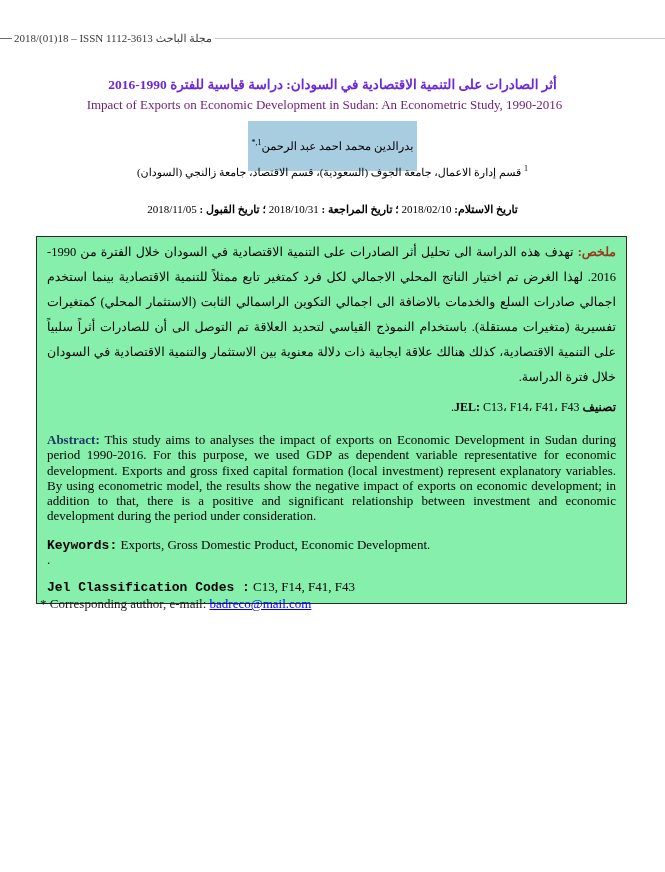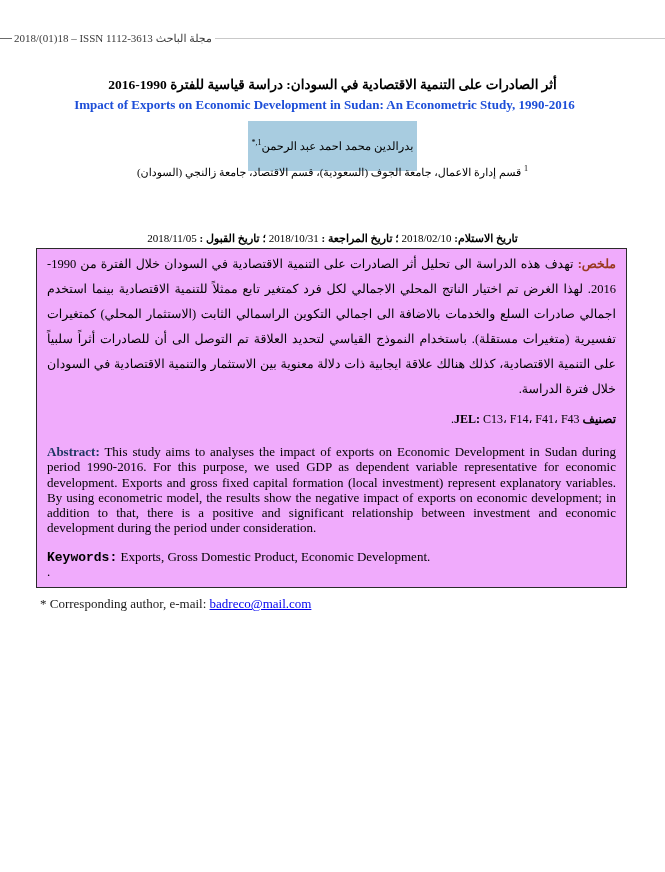--- a/index.html
+++ b/index.html
@@ -31,30 +31,30 @@
     padding: 0 3px 0 2px;
   }
   .running-head .head-text.arabic { padding-left: 0; }
   
   .title-ar {
     position: absolute;
     top: 76px; left: 0; right: 0;
     text-align: center;
     font-size: 13.5px;
     font-weight: bold;
-    color: #000000;
+    color: #6d28d9;
     direction: rtl;
   }
   .title-en {
     position: absolute;
     top: 97px; left: 0; right: 16px;
     text-align: center;
     font-size: 13px;
-    font-weight: bold;
-    color: #1d4ed8;
+    font-weight: normal;
+    color: #701a75;
   }
   
   .author-line {
     position: absolute;
     top: 138px; left: 0; right: 0;
     text-align: center;
     font-size: 11.5px;
   }
   .author-highlight {
     background: #A8CCE0;
@@ -75,32 +75,31 @@
     direction: rtl;
   }
   .affiliation sup { font-size: 8px; }
   
   .dates {
     position: absolute;
     top: 203px; left: 0; right: 0;
     text-align: center;
     font-size: 11px;
     direction: rtl;
-    margin-top: 29px;
   }
   .dates b { font-weight: bold; }
   .dates .num { font-family: "Liberation Serif", serif; }
   
   .abstract-box {
     position: absolute;
-    left: 36px; top: 248px;
+    left: 36px; top: 236px;
     width: 591px;
     border: 1px solid #2b2b2b;
     padding: 3px 10px 8px 10px;
-    background: #f0abfc;
+    background: #86efac;
   }
   .abstract-ar {
     direction: rtl;
     text-align: justify;
     font-size: 12.5px;
     line-height: 25px;
   }
   .abstract-ar .label-ar {
     font-weight: bold;
     color: #99391F;
@@ -193,20 +192,24 @@
     </p>
     <p class="abstract-en">
       <span class="label-en">Abstract:</span>
       <span>This study aims to analyses the impact of exports on Economic Development in Sudan during period 1990-2016. For this purpose, we used GDP as dependent variable representative for economic development. Exports and gross fixed capital formation (local investment) represent explanatory variables. By using econometric model, the results show the negative impact of exports on economic development; in addition to that, there is a positive and significant relationship between investment and economic development during the period under consideration.</span>
     </p>
     <p class="kw-en">
       <span class="b">Keywords:</span>
       <span>Exports, Gross Domestic Product, Economic Development.</span>
     </p>
     <p class="stray-dot">.</p>
+    <p class="jel-en">
+      <span class="b">Jel Classification Codes :</span>
+      <span>C13, F14, F41, F43</span>
+    </p>
   </div>
 
   <div class="footnote">
     <span>* Corresponding author, e-mail: </span><a>badreco@mail.com</a>
   </div>
 
   <div class="page-num-box"></div>
 
 </div>
 

